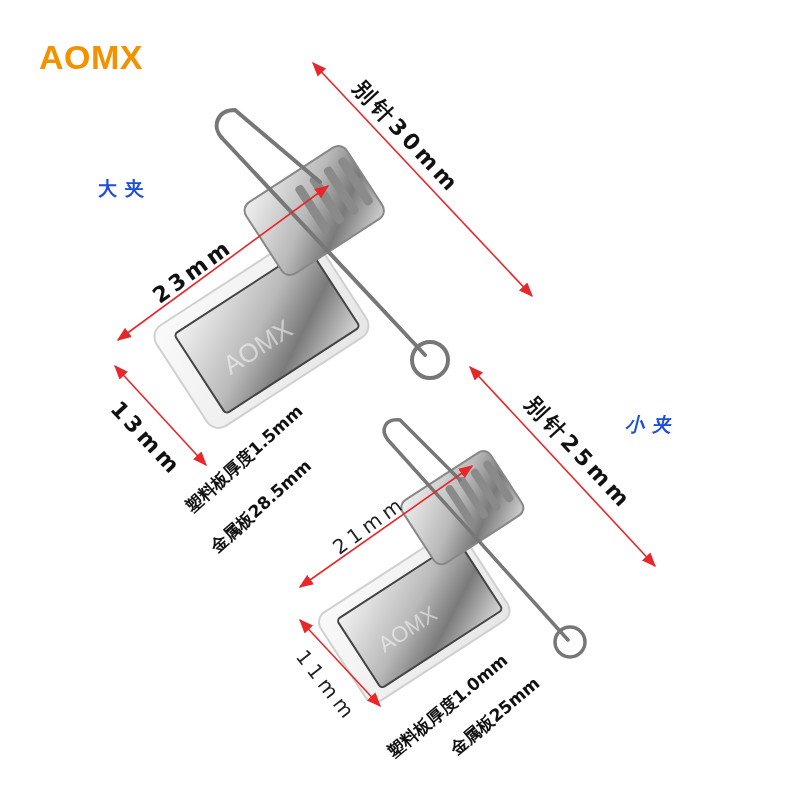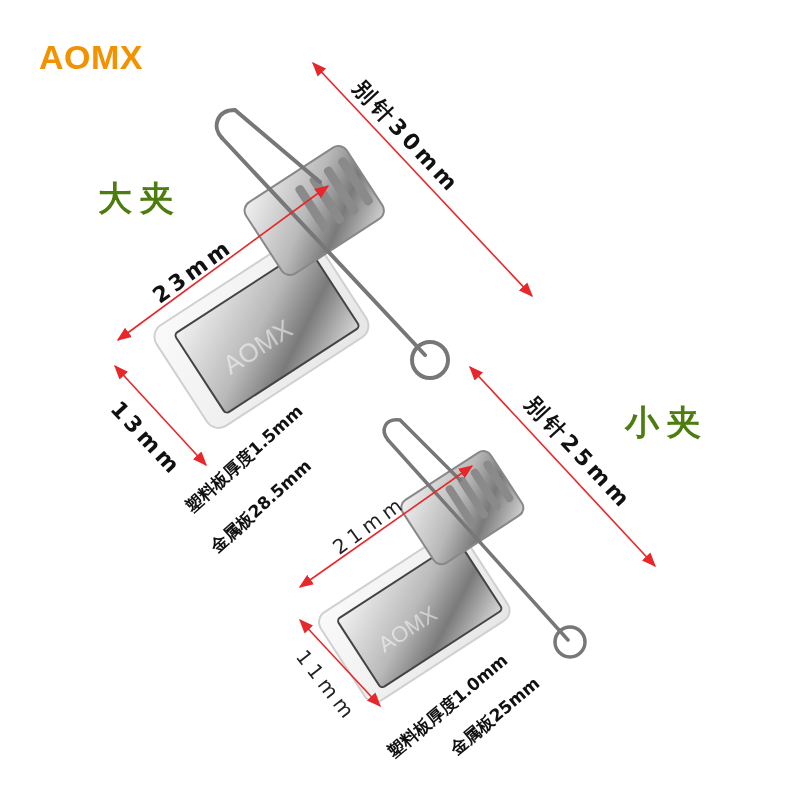--- a/index.html
+++ b/index.html
@@ -1,20 +1,20 @@
 <!DOCTYPE html>
 <html><head>
 <meta charset="utf-8">
 <style>
   html, body { margin:0; padding:0; background:#ffffff; }
   body { width:800px; height:800px; position:relative; overflow:hidden;
          font-family:"DejaVu Sans", "Liberation Sans", sans-serif; }
   .brand { position:absolute; left:39px; top:38px; font-family:"Liberation Sans", sans-serif;
            font-weight:bold; font-size:34px; color:#f39200; letter-spacing:0.5px; }
-  .size-label { position:absolute; font-size:34px; color:#4d7c0f; letter-spacing:8px; font-weight:bold; }
+  .size-label { position:absolute; font-size:19px; color:#1d4ed8; letter-spacing:8px; font-weight:bold; }
   .rot { position:absolute; transform-origin:0 0; white-space:nowrap; color:#111; }
   .dim { font-size:22px; font-weight:bold; letter-spacing:4px; }
   .dim-light { font-size:20px; font-weight:normal; letter-spacing:5px; color:#222; }
   .spec { font-size:17px; font-weight:bold; line-height:24px; }
   svg.art { position:absolute; left:0; top:0; }
 </style>
 </head>
 <body>
 
 <div class="brand">AOMX</div>
@@ -74,21 +74,21 @@
     <line x1="313" y1="63" x2="532" y2="296" marker-start="url(#arrow)" marker-end="url(#arrow)"></line>
     <line x1="118" y1="340" x2="328" y2="186" marker-start="url(#arrow)" marker-end="url(#arrow)"></line>
     <line x1="115" y1="366" x2="206" y2="465" marker-start="url(#arrow)" marker-end="url(#arrow)"></line>
     <line x1="470" y1="367" x2="655" y2="566" marker-start="url(#arrow)" marker-end="url(#arrow)"></line>
     <line x1="300" y1="587" x2="472" y2="466" marker-start="url(#arrow)" marker-end="url(#arrow)"></line>
     <line x1="300" y1="620" x2="380" y2="706" marker-start="url(#arrow)" marker-end="url(#arrow)"></line>
   </g>
 </svg>
 
 <div class="size-label" style="left:98px; top:176px;">大夹</div>
-<div class="size-label" style="left:625px; top:400px;">小夹</div>
+<div class="size-label" style="left:625px; top:412px;font-style:italic;">小夹</div>
 
 <div class="rot dim" style="left:368px; top:74px; transform:rotate(47deg);">别针30mm</div>
 <div class="rot dim" style="left:148px; top:288px; transform:rotate(-36deg);">23mm</div>
 <div class="rot dim" style="left:124px; top:396px; transform:rotate(47deg);">13mm</div>
 <div class="rot spec" style="left:180px; top:500px; transform:rotate(-42deg);">塑料板厚度1.5mm</div>
 <div class="rot spec" style="left:205px; top:540px; transform:rotate(-42deg);">金属板28.5mm</div>
 
 <div class="rot dim" style="left:540px; top:390px; transform:rotate(47deg);">别针25mm</div>
 <div class="rot dim-light" style="left:328px; top:540px; transform:rotate(-36deg);">21mm</div>
 <div class="rot dim-light" style="left:310px; top:645px; transform:rotate(52deg);">11mm</div>

